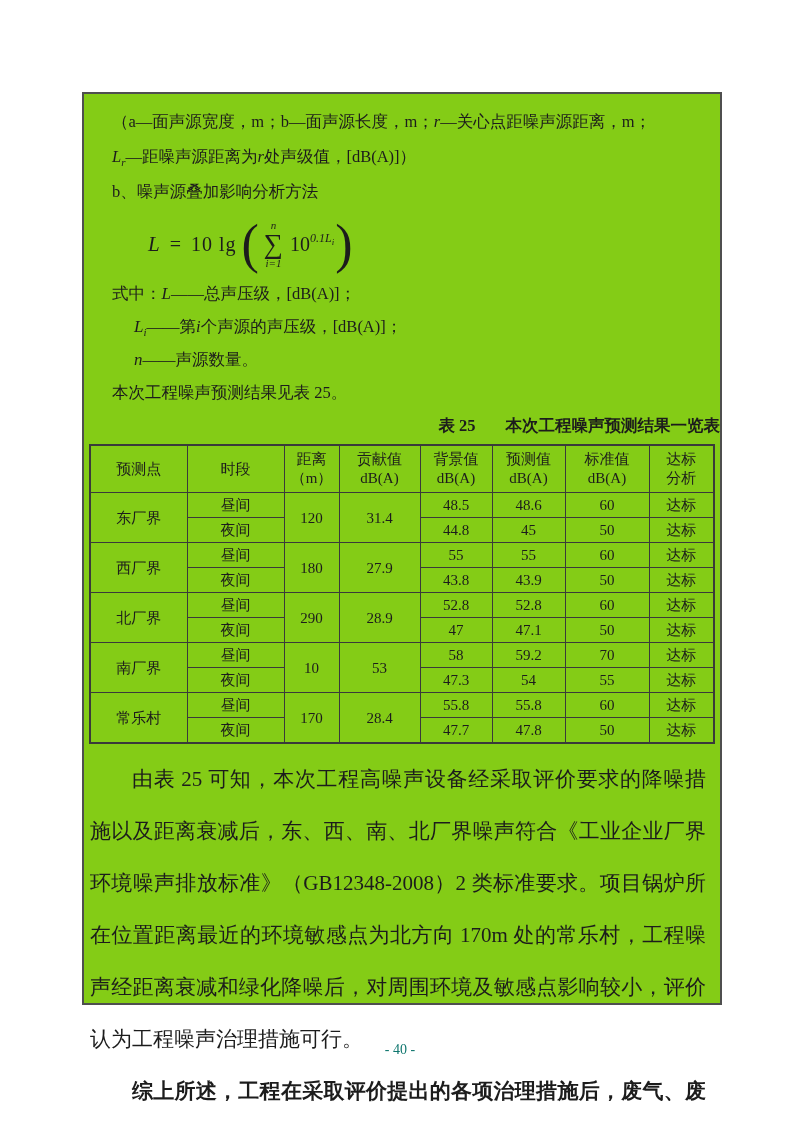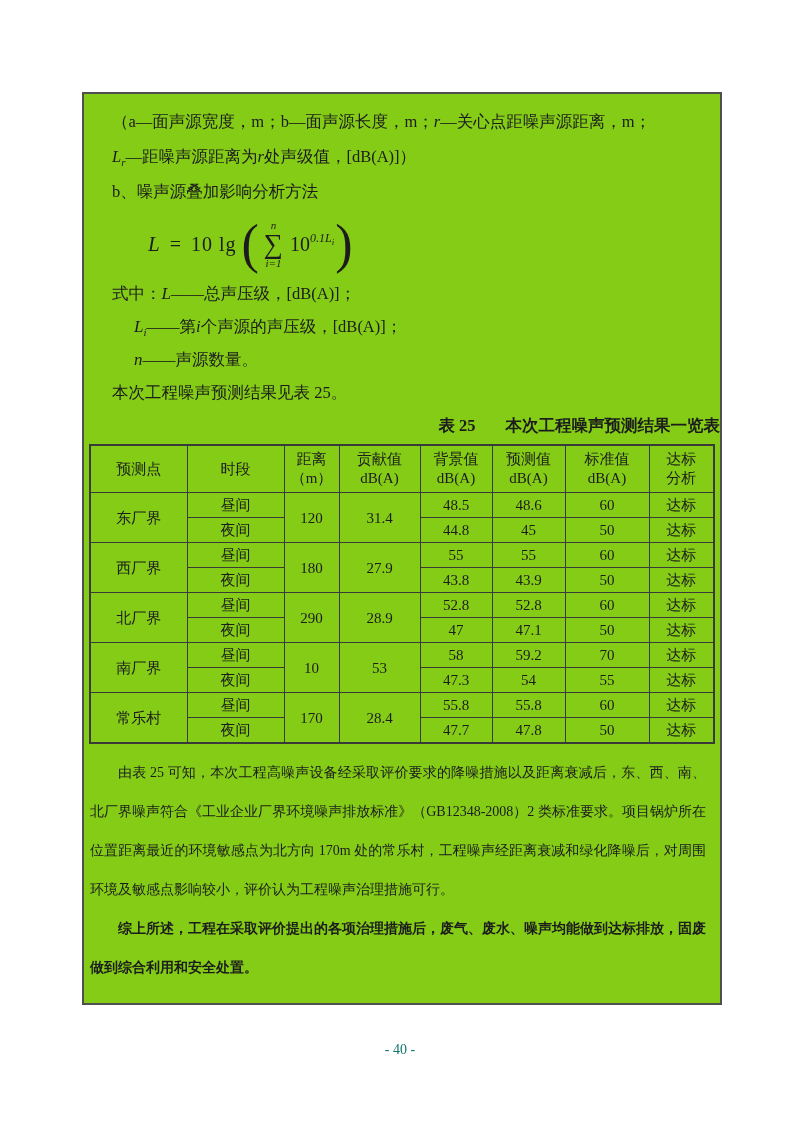--- a/index.html
+++ b/index.html
@@ -49,21 +49,21 @@
   }
   table.noise th,table.noise td{
     border:1px solid #3a3a3a;text-align:center;vertical-align:middle;
     font-size:15px;padding:0;overflow:hidden;
   }
   table.noise{border:2px solid #3a3a3a;}
   table.noise th{font-weight:normal;white-space:pre-line;height:46px;line-height:19px;}
   table.noise td{height:24px;line-height:24px;}
   
   .para{
-    margin:9px 14px 0 6px;font-size:14px;line-height:39px;
+    margin:9px 14px 0 6px;font-size:21px;line-height:52px;
     text-align:justify;text-indent:2em;
   }
   .para.bold{font-weight:bold;margin-top:0;}
   .page-footer{
     position:absolute;left:0;top:1042px;width:800px;text-align:center;
     font-size:14px;color:#0f766e;
   }
 </style>
 </head>
 <body>

